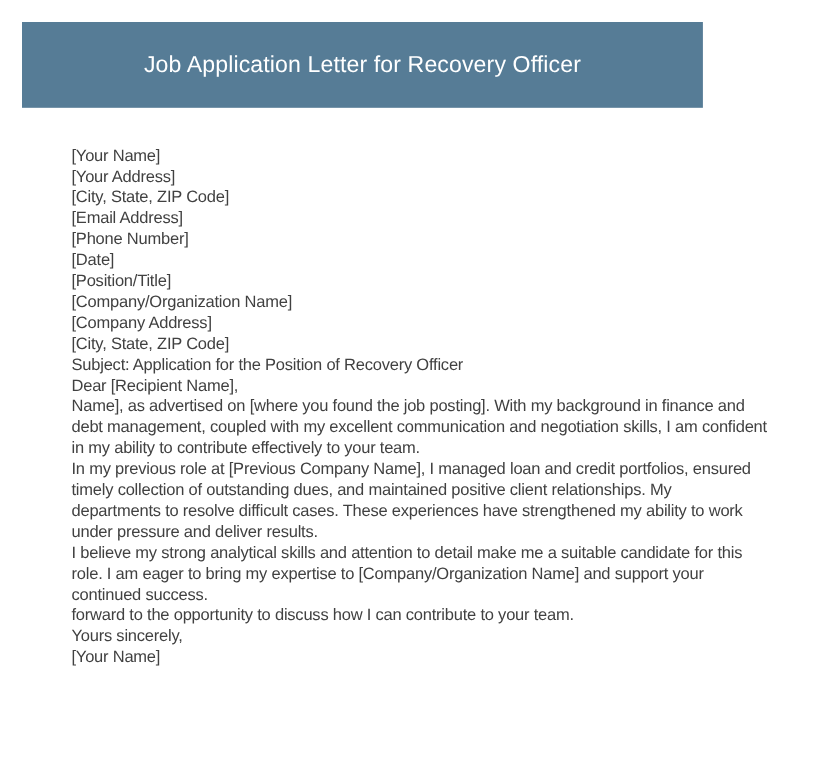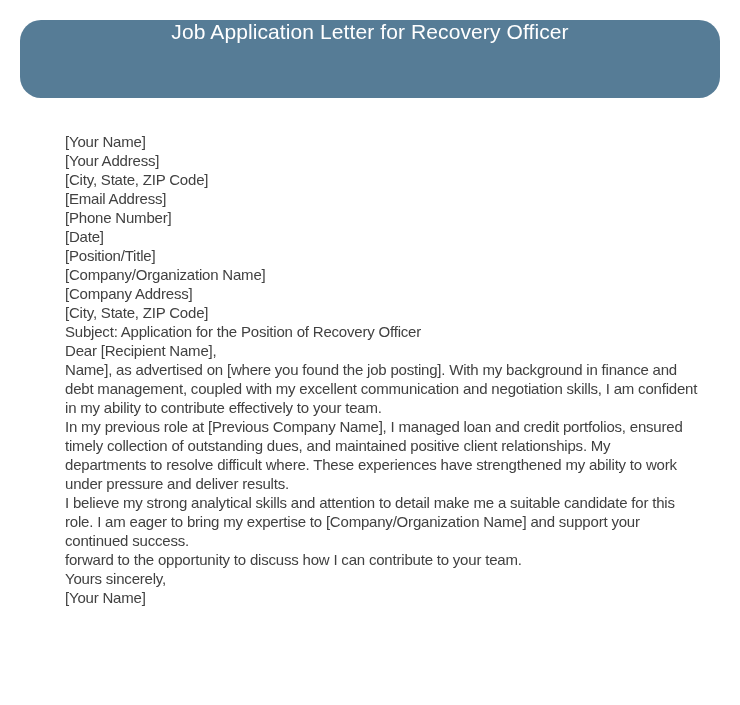--- a/index.html
+++ b/index.html
@@ -11,26 +11,26 @@
     height: 705px;
     background: #ffffff;
     position: relative;
     overflow: hidden;
     font-family: "Liberation Sans", sans-serif;
   }
   .banner {
     position: absolute;
     left: 20px;
     top: 20px;
-    width: 700px;
+    width: 619px;
     height: 78px;
     background: #567c96;
     display: flex;
+    align-items: center;
     justify-content: center;
-    border-radius: 21px;
   }
   .banner-title {
     margin: 0;
     color: #ffffff;
     font-size: 21px;
     font-weight: 500;
     letter-spacing: 0.1px;
   }
   .letter {
     position: absolute;
@@ -69,21 +69,21 @@
   <div class="line">[City, State, ZIP Code]</div>
 
   <div class="line">Subject: Application for the Position of Recovery Officer</div>
   <div class="line">Dear [Recipient Name],</div>
 
   <div class="line">Name], as advertised on [where you found the job posting]. With my background in finance and</div>
   <div class="line">debt management, coupled with my excellent communication and negotiation skills, I am confident</div>
   <div class="line">in my ability to contribute effectively to your team.</div>
   <div class="line">In my previous role at [Previous Company Name], I managed loan and credit portfolios, ensured</div>
   <div class="line">timely collection of outstanding dues, and maintained positive client relationships. My</div>
-  <div class="line">departments to resolve difficult where. These experiences have strengthened my ability to work</div>
+  <div class="line">departments to resolve difficult cases. These experiences have strengthened my ability to work</div>
   <div class="line">under pressure and deliver results.</div>
   <div class="line">I believe my strong analytical skills and attention to detail make me a suitable candidate for this</div>
   <div class="line">role. I am eager to bring my expertise to [Company/Organization Name] and support your</div>
   <div class="line">continued success.</div>
   <div class="line">forward to the opportunity to discuss how I can contribute to your team.</div>
 
   <div class="line">Yours sincerely,</div>
   <div class="line">[Your Name]</div>
 </main>
 

